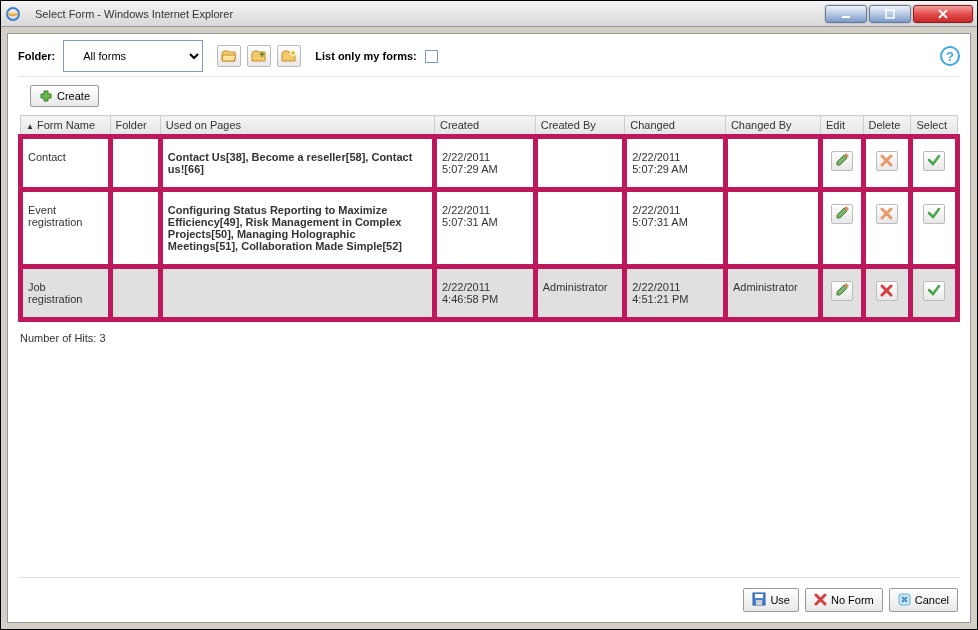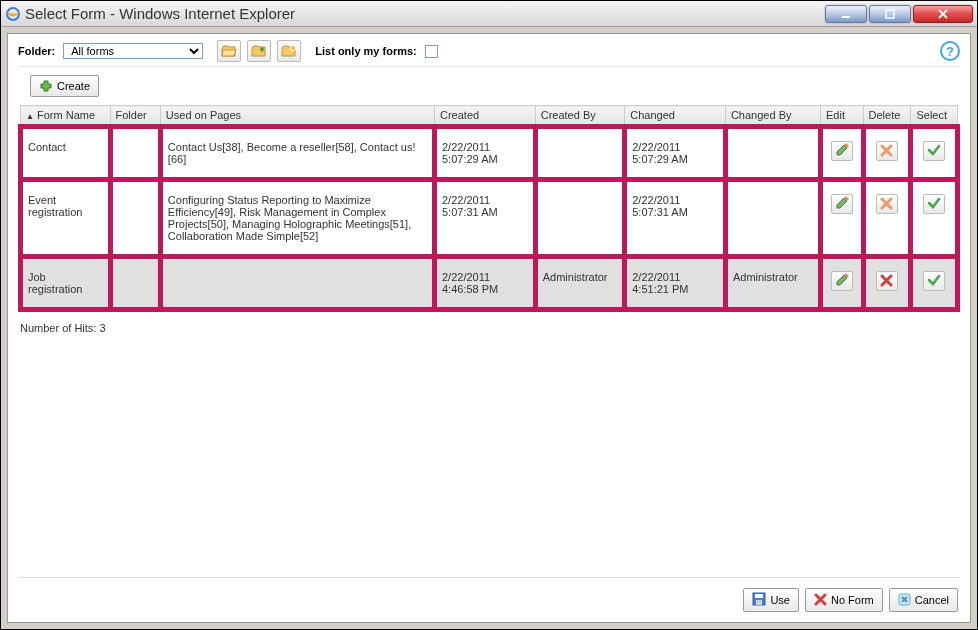--- a/index.html
+++ b/index.html
@@ -36,21 +36,22 @@
       width: 16px;
       height: 16px;
       margin-right: 4px;
       display: flex;
       align-items: center;
       justify-content: center;
     }
     .titlebar-text {
       flex: 1;
       color: #333;
-      font-size: 15px;
+      font-size: 11px;
+      margin-left: 10px;
     }
     .win-btn {
       width: 42px;
       height: 18px;
       margin-left: 0;
       border-radius: 3px;
       display: flex;
       align-items: center;
       justify-content: center;
       box-shadow: 0 0 2px rgba(0,0,0,0.3);
@@ -86,24 +87,24 @@
       gap: 6px;
       padding-bottom: 4px;
       border-bottom: 1px solid #e5e5e5;
     }
     .toolbar .label {
       font-weight: bold;
       margin-right: 2px;
     }
     .folder-select {
       width: 140px;
-      height: 16px;
+      height: 32px;
       border: 1px solid #7f9db9;
       background: #fff;
-      padding-left: 3px;
+      padding-left: 15px;
     }
     .icon-btn {
       width: 24px;
       height: 22px;
       border: 1px solid #bbb;
       background: linear-gradient(to bottom, #fff, #e8e8e8);
       border-radius: 2px;
       display: flex;
       align-items: center;
       justify-content: center;
@@ -168,21 +169,21 @@
     .data-table td {
       border: 5px solid #be185d;
       padding: 12px 5px;
       vertical-align: top;
       color: #333;
     }
     .data-table tr.selected td {
       background: #e0e0e0;
     }
     .usage {
-      font-weight: normal;
+      font-weight: bold;
     }
     .action-btn {
       width: 22px;
       height: 20px;
       border: 1px solid #bbb;
       background: linear-gradient(to bottom, #fff, #e8e8e8);
       border-radius: 2px;
       display: inline-flex;
       align-items: center;
       justify-content: center;

